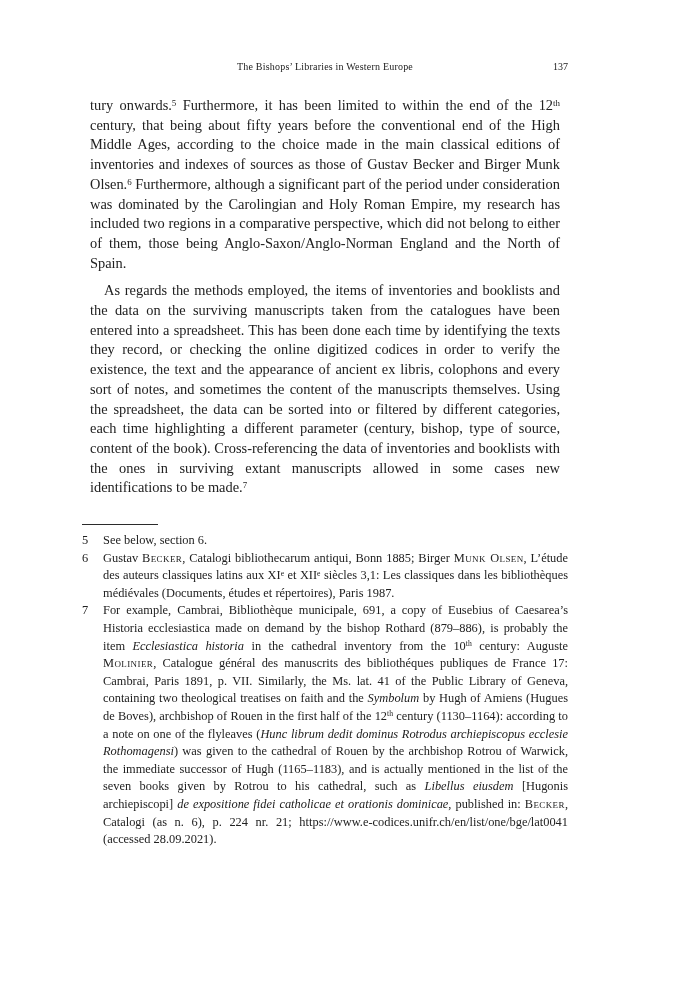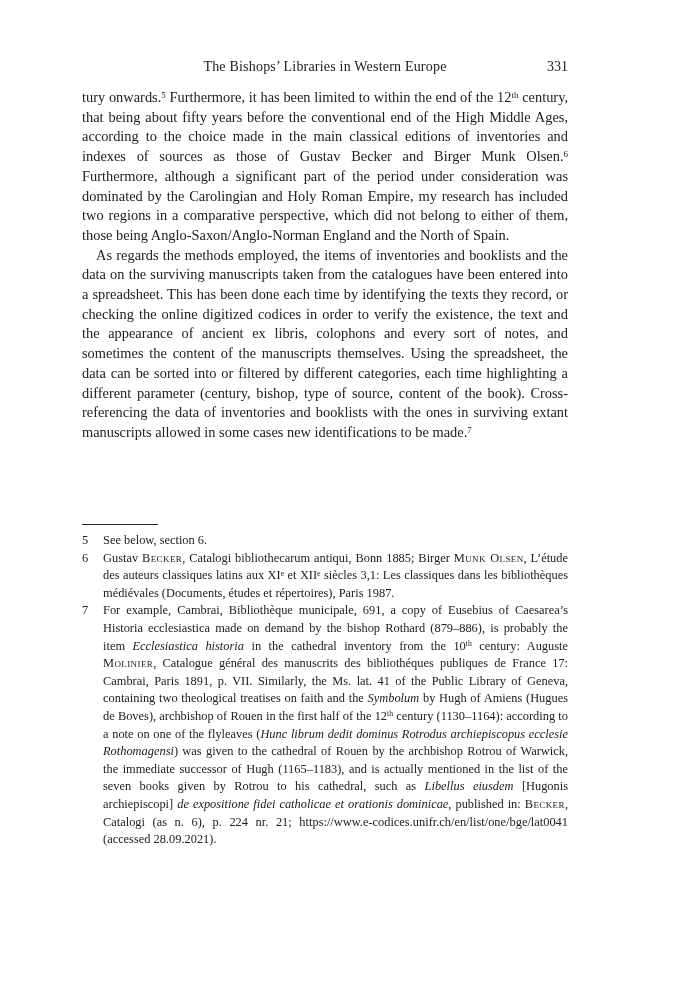--- a/index.html
+++ b/index.html
@@ -10,42 +10,42 @@
     background: #ffffff;
     font-family: "Liberation Serif", serif;
     color: #212121;
     overflow: hidden;
   }
   .running-header {
     position: absolute;
     top: 59px;
     left: 82px;
     width: 486px;
-    font-size: 14px;
+    font-size: 10px;
     line-height: 16px;
   }
   .running-header .title {
     text-align: center;
     letter-spacing: 0.2px;
   }
   .running-header .pagenum {
     position: absolute;
     top: 0;
     right: 0;
   }
   .body-text {
     position: absolute;
     top: 88px;
     left: 82px;
     width: 486px;
     font-size: 14.4px;
     line-height: 19.7px;
     text-align: justify;
   }
-  .para { margin: 0; }
+  .para { margin: 8px; }
   .para.indent { text-indent: 14px; }
   sup {
     font-size: 0.62em;
     line-height: 0;
     vertical-align: baseline;
     position: relative;
     top: -0.45em;
   }
   .run-i { font-style: italic; margin-top: 23px; }
   .run-sc { font-variant: small-caps; letter-spacing: 0.4px; }
@@ -74,21 +74,21 @@
     top: 0;
   }
 </style>
 </head>
 <body>
 
 <div class="page">
 
   <div class="running-header">
     <div class="title">The Bishops’ Libraries in Western Europe</div>
-    <div class="pagenum">331</div>
+    <div class="pagenum">137</div>
   </div>
 
   <div class="body-text">
     <p class="para"><span>tury onwards.</span><sup>5</sup><span> Furthermore, it has been limited to within the end of the 12</span><sup>th</sup><span> century, that being about fifty years before the conventional end of the High Middle Ages, according to the choice made in the main classical editions of inventories and indexes of sources as those of Gustav Becker and Birger Munk Olsen.</span><sup>6</sup><span> Furthermore, although a significant part of the period under consideration was dominated by the Carolingian and Holy Roman Empire, my research has included two regions in a comparative perspective, which did not belong to either of them, those being Anglo-Saxon/Anglo-Norman England and the North of Spain.</span></p>
     <p class="para indent"><span>As regards the methods employed, the items of inventories and booklists and the data on the surviving manuscripts taken from the catalogues have been entered into a spreadsheet. This has been done each time by identifying the texts they record, or checking the online digitized codices in order to verify the existence, the text and the appearance of ancient ex libris, colophons and every sort of notes, and sometimes the content of the manuscripts themselves. Using the spreadsheet, the data can be sorted into or filtered by different categories, each time highlighting a different parameter (century, bishop, type of source, content of the book). Cross-referencing the data of inventories and booklists with the ones in surviving extant manuscripts allowed in some cases new identifications to be made.</span><sup>7</sup></p>
   </div>
 
   <div class="footnotes">
     <div class="fn-rule"></div>
 

